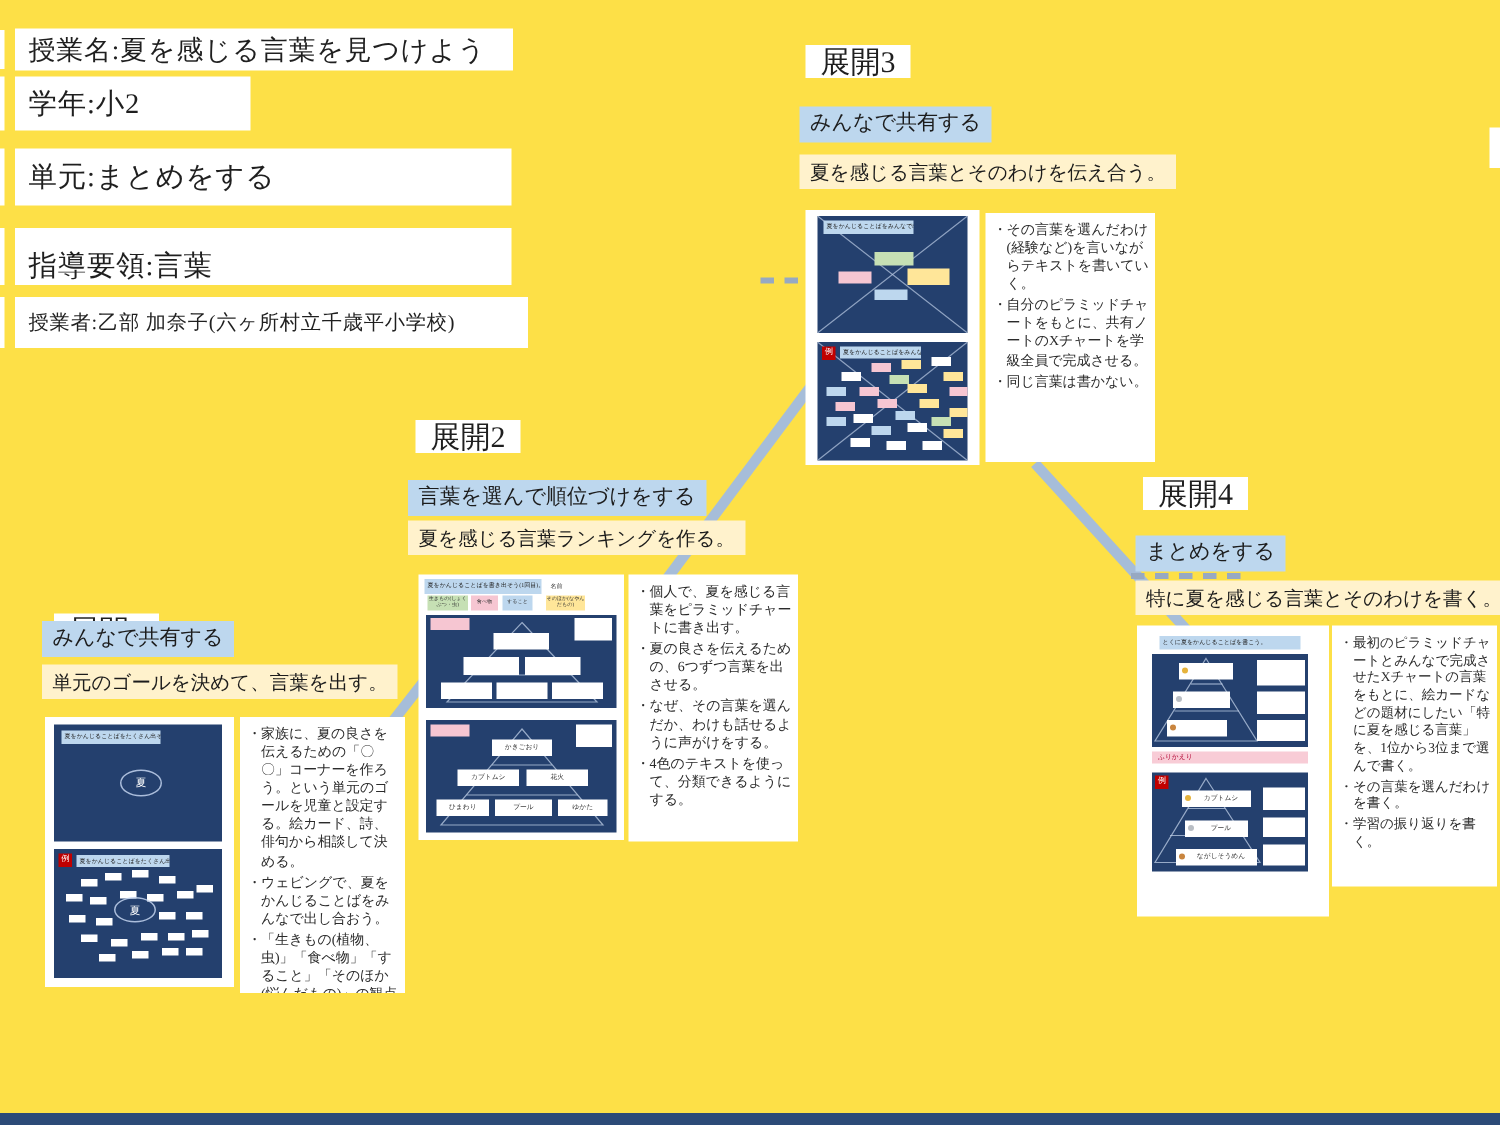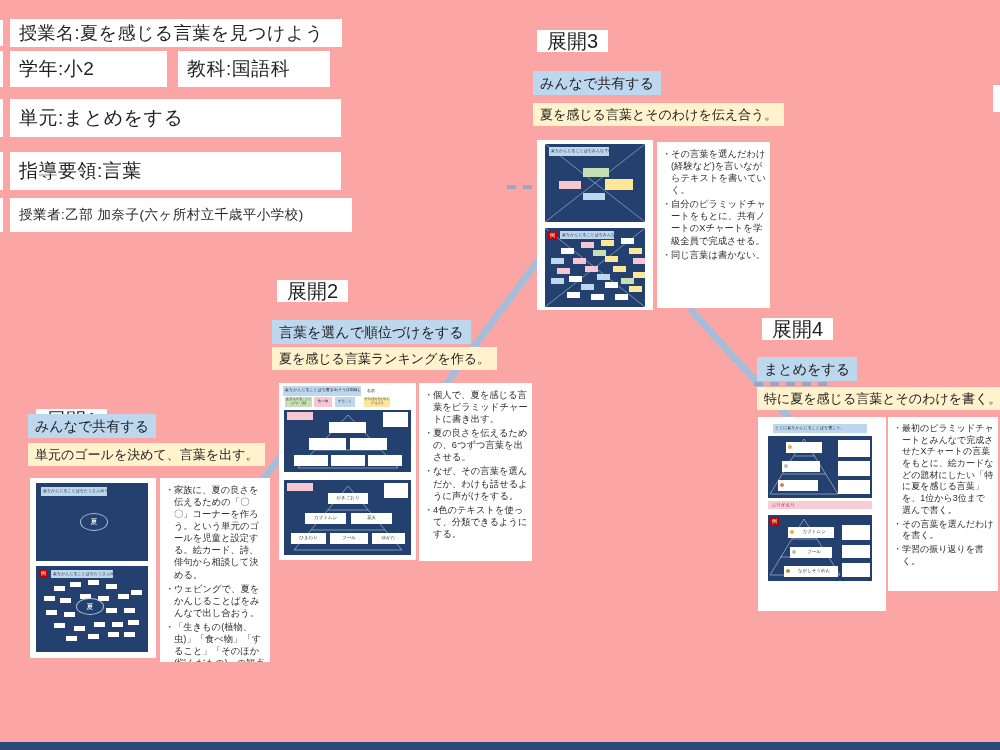--- a/index.html
+++ b/index.html
@@ -1,17 +1,17 @@
 <!DOCTYPE html>
 <html><head>
 <meta charset="utf-8">
 <style>
   html,body{margin:0;padding:0;background:#1F3A63;}
-  .board{position:relative;width:1000px;height:750px;background:#fca5a5;overflow:hidden;
-         font-family:Liberation Sans, sans-serif;color:#1f1f1f;}
+  .board{position:relative;width:1000px;height:750px;background:#fde047;overflow:hidden;
+         font-family:Liberation Serif, serif;color:#1f1f1f;}
   .abs{position:absolute;}
   svg.connectors{position:absolute;left:0;top:0;z-index:0;}
   .white-box{position:absolute;background:#ffffff;color:#1f1f1f;z-index:2;box-sizing:border-box;}
   .hdr{display:flex;align-items:center;padding:0 9px;font-size:19px;letter-spacing:.5px;}
   .hdr-small{font-size:13.5px;}
   .sec-title{display:inline-flex;align-items:center;padding:0 10px;height:22px;font-size:20px;font-weight:500;white-space:nowrap;}
   .label{position:absolute;z-index:2;font-size:14px;line-height:1;padding:5px 7px;white-space:nowrap;color:#1c1c1c;}
   .label.blue{background:#BDD7EE;}
   .label.yellow{background:#FFF2CC;font-size:13px;}
   .bullets{position:absolute;z-index:2;background:#fff;font-size:9.3px;line-height:1.3;color:#2b2b2b;
@@ -66,27 +66,24 @@
   <div class="edge-strip" style="left:0;top:198px;width:3px;height:34px;"></div>
   <div class="edge-strip" style="left:993px;top:85px;width:7px;height:27px;"></div>
   <div class="bottom-bar"></div>
 
   <div class="white-box hdr" style="left:10px;top:19px;width:332px;height:28px;font-size:18px;">
       <span>授業名:夏を感じる言葉を見つけよう</span>
     </div>
   <div class="white-box hdr" style="left:10px;top:51px;width:157px;height:36px;">
       <span>学年:小2</span>
     </div>
-  <div class="white-box hdr" style="left:178px;top:51px;width:152px;height:36px;">
-      <span>教科:国語科</span>
-    </div>
   <div class="white-box hdr" style="left:10px;top:99px;width:331px;height:38px;">
       <span>単元:まとめをする</span>
     </div>
-  <div class="white-box hdr" style="left:10px;top:152px;width:331px;height:38px;">
+  <div class="white-box hdr" style="left:10px;top:152px;width:331px;height:38px;align-items:flex-end;">
       <span>指導要領:言葉</span>
     </div>
   <div class="white-box hdr hdr-small" style="left:10px;top:198px;width:342px;height:34px;">
       <span>授業者:乙部 加奈子(六ヶ所村立千歳平小学校)</span>
     </div>
 
   <div class="white-box sec-title" style="left:36px;top:377px;margin-top:32px;">展開1</div>
   <div class="label blue" style="left:28px;top:414px;">みんなで共有する</div>
   <div class="label yellow" style="left:28px;top:443px;">単元のゴールを決めて、言葉を出す。</div>
 

